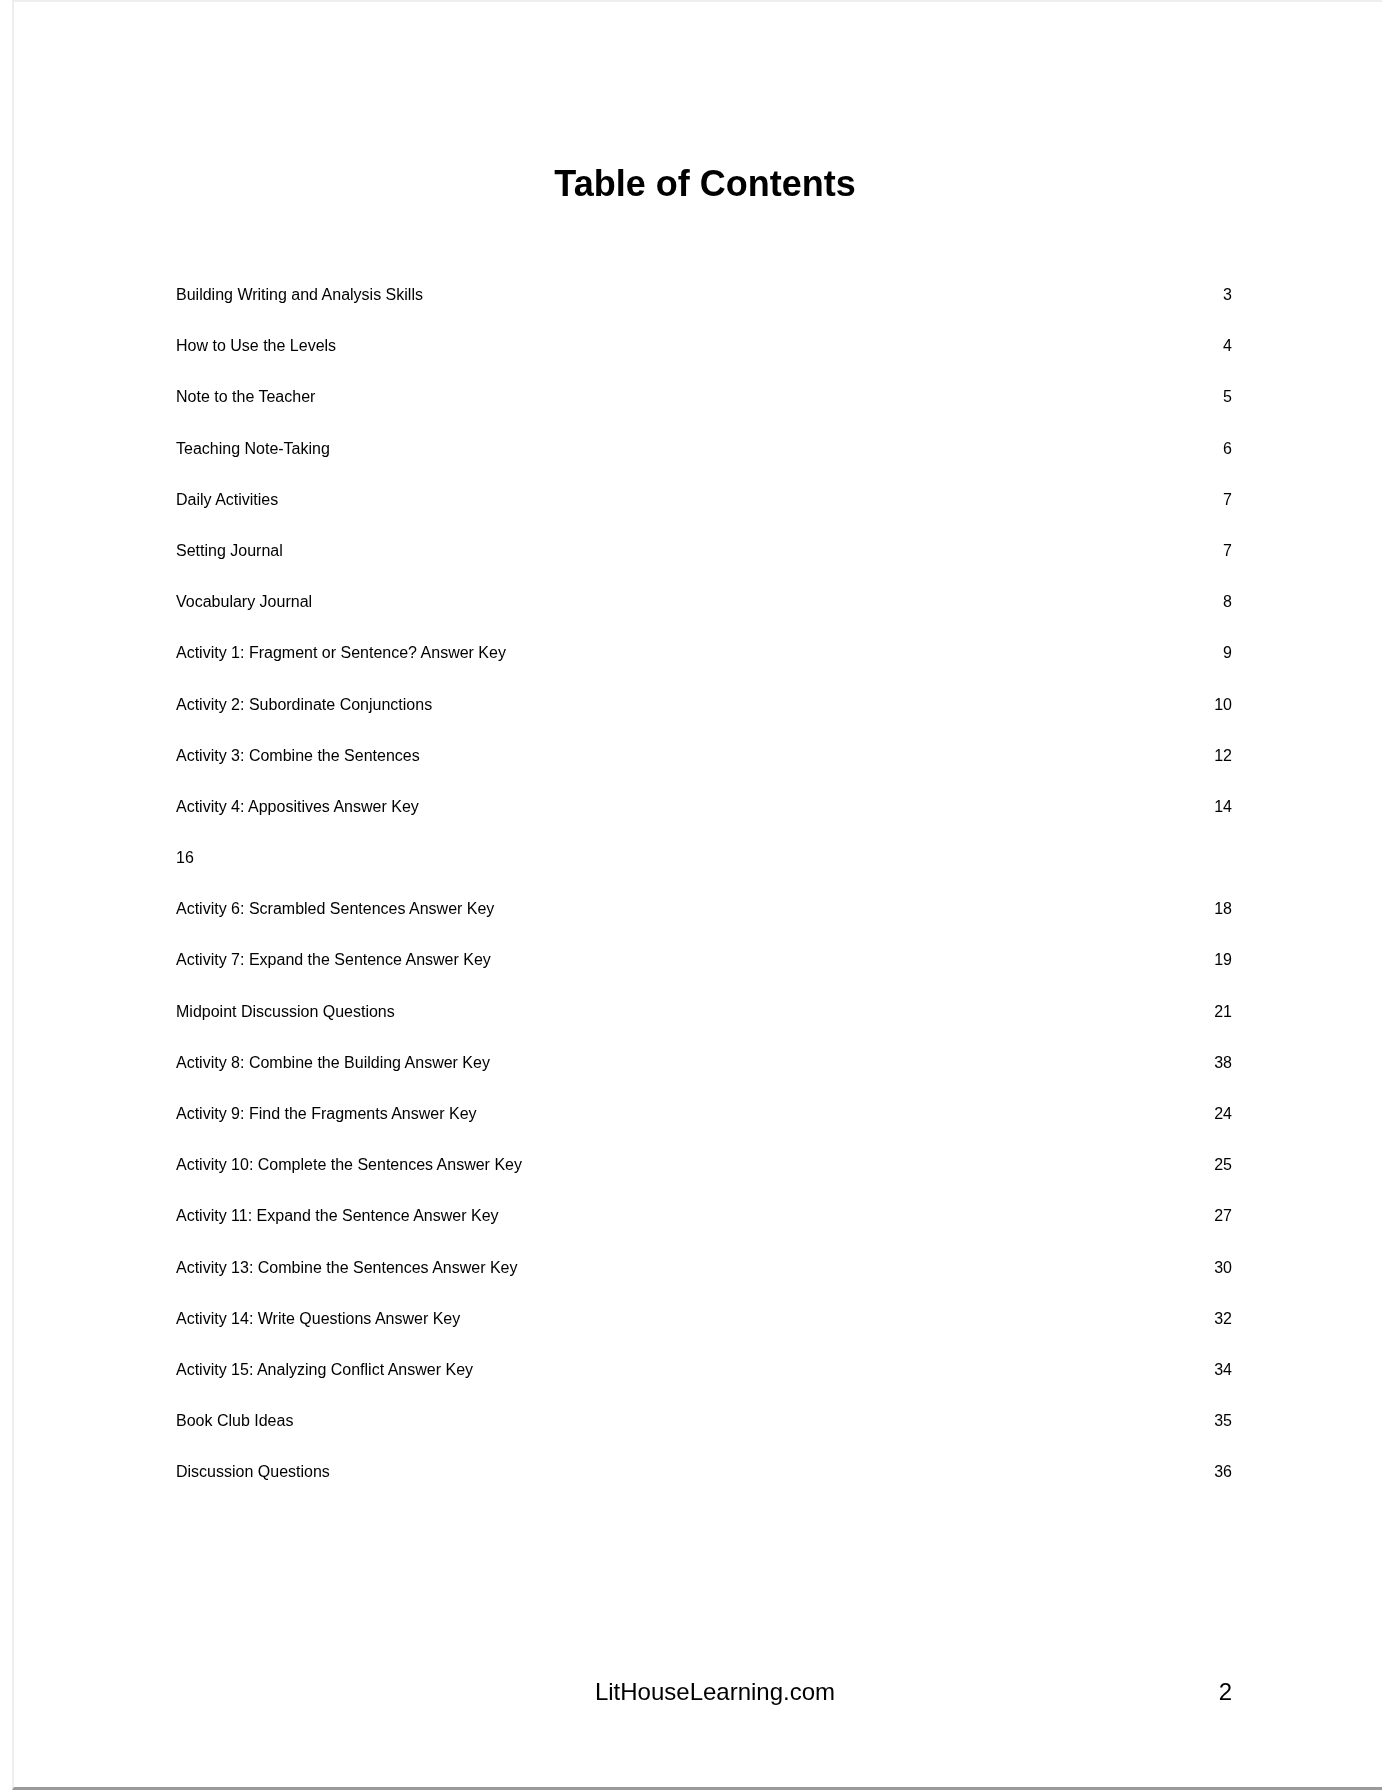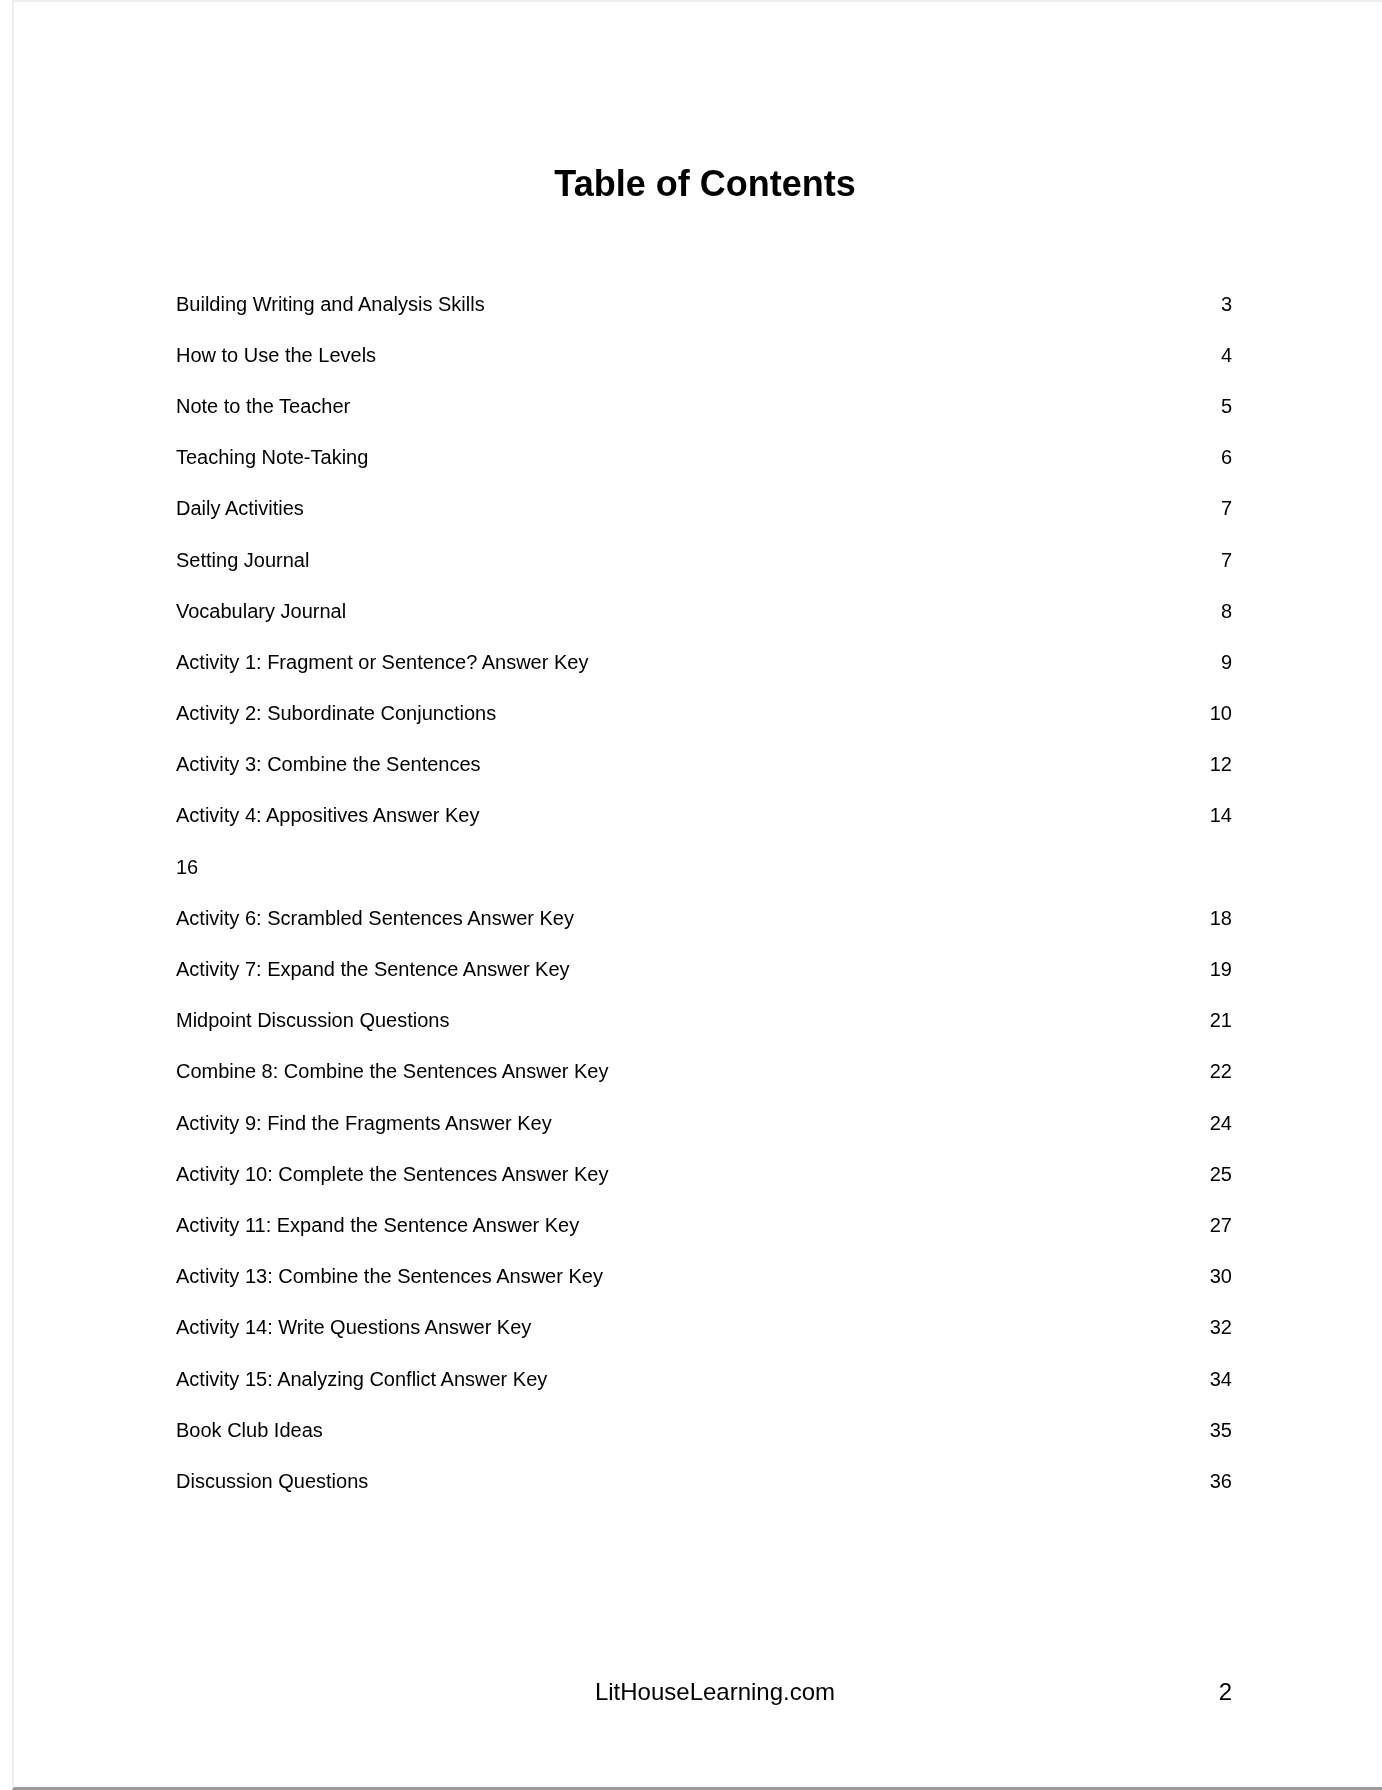--- a/index.html
+++ b/index.html
@@ -45,24 +45,24 @@
     left: 162px;
     top: 276px;
     width: 1056px;
     margin: 0;
     padding: 0;
     list-style: none;
   }
   .toc-row {
     display: flex;
     justify-content: space-between;
-    align-items: center;
+    align-items: flex-start;
     height: 51.2px;
     line-height: 34px;
-    font-size: 20px;
+    font-size: 16px;
     white-space: nowrap;
   }
   .toc-row .entry-title {
     cursor: pointer;
   }
   .toc-row .entry-page {
     text-align: right;
   }
   .footer {
     position: absolute;
@@ -146,22 +146,22 @@
     </li>
     <li class="toc-row">
       <span class="entry-title">Activity 7: Expand the Sentence Answer Key</span>
       <span class="entry-page">19</span>
     </li>
     <li class="toc-row">
       <span class="entry-title">Midpoint Discussion Questions</span>
       <span class="entry-page">21</span>
     </li>
     <li class="toc-row">
-      <span class="entry-title">Combine 8: Combine the Sentences Answer Key</span>
-      <span class="entry-page">22</span>
+      <span class="entry-title">Activity 8: Combine the Building Answer Key</span>
+      <span class="entry-page">38</span>
     </li>
     <li class="toc-row">
       <span class="entry-title">Activity 9: Find the Fragments Answer Key</span>
       <span class="entry-page">24</span>
     </li>
     <li class="toc-row">
       <span class="entry-title">Activity 10: Complete the Sentences Answer Key</span>
       <span class="entry-page">25</span>
     </li>
     <li class="toc-row">

